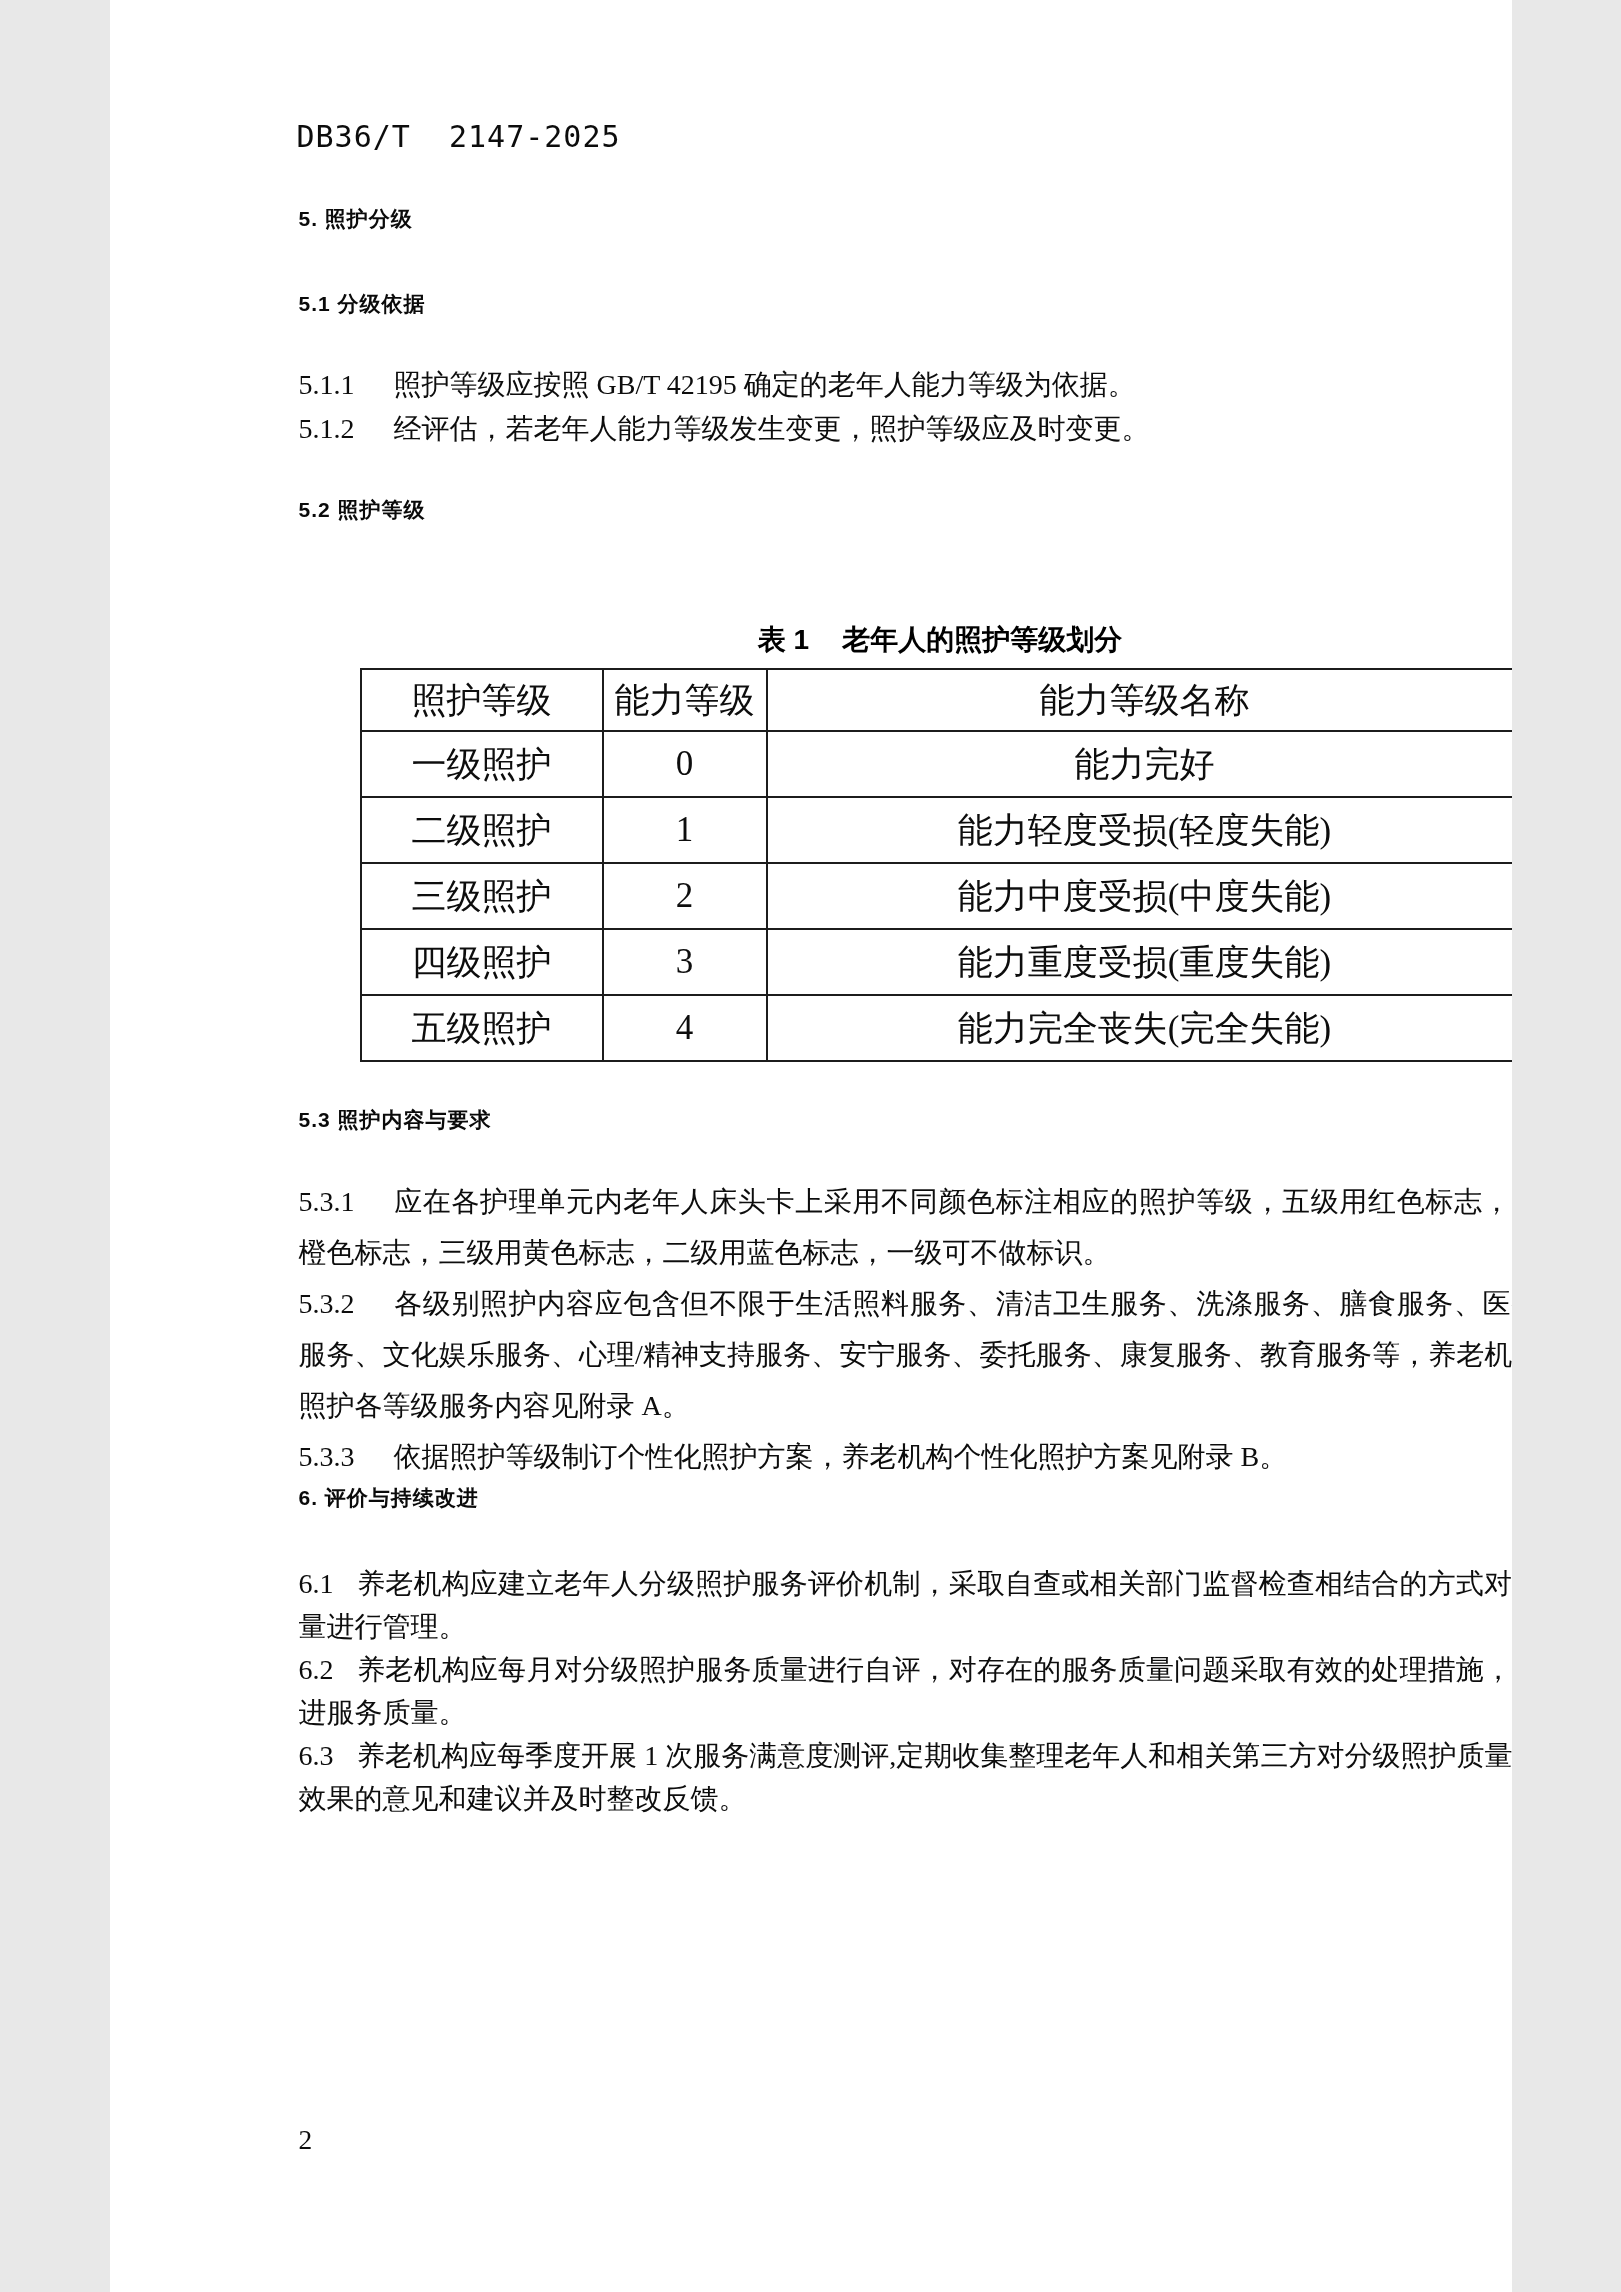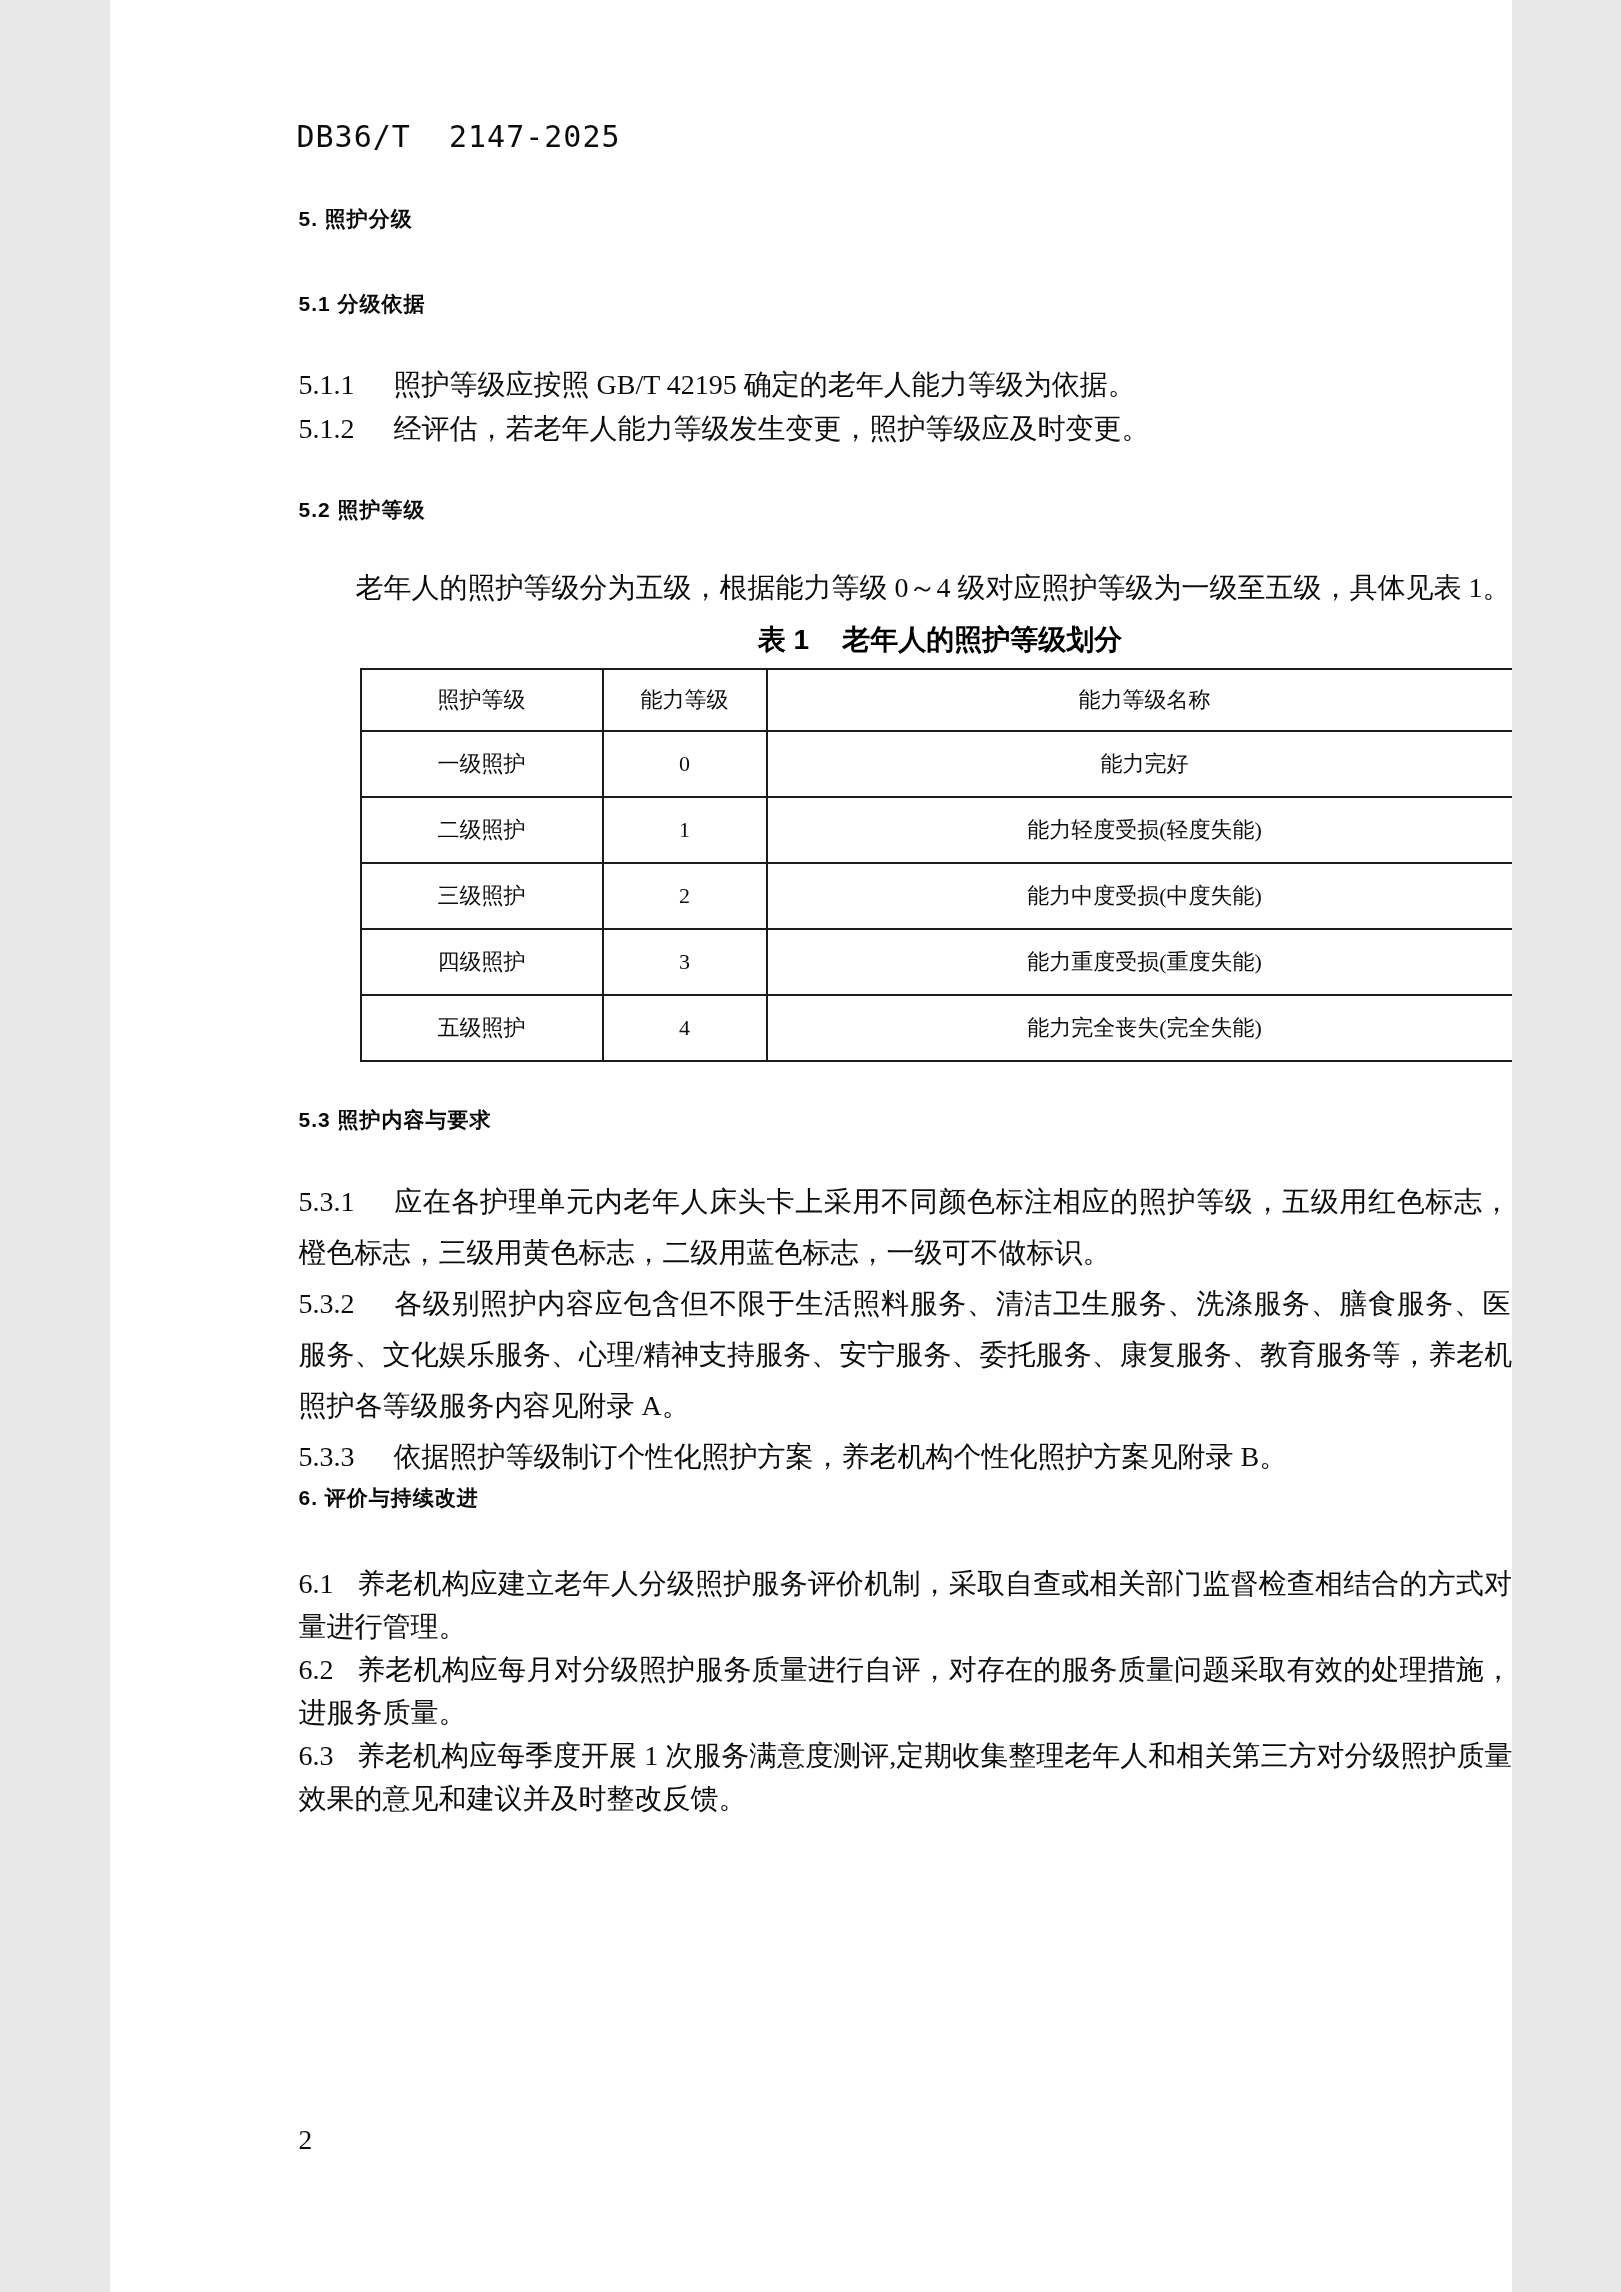--- a/index.html
+++ b/index.html
@@ -58,21 +58,21 @@
     color: #000000;
   }
   .table-caption .cap-label { margin-right: 33px; }
   table.grade-table {
     position: absolute;
     left: 250px; top: 668px;
     width: 1161px;
     border-collapse: collapse;
     table-layout: fixed;
     font-family: "Liberation Serif", "DejaVu Serif", serif;
-    font-size: 22px;
+    font-size: 35px;
     color: #0d0d0d;
   }
   table.grade-table th, table.grade-table td {
     border: 2px solid #1c1c1c;
     text-align: center;
     vertical-align: middle;
     font-weight: normal;
     padding: 0;
   }
   table.grade-table { border: 2.9px solid #1c1c1c; }
@@ -99,21 +99,20 @@
 
   <div class="abs h-sub" style="top:287px;">5.1 分级依据</div>
 
   <div class="abs bodytext lh45" style="top:363px;">
     <p><span class="cnum gap-wide">5.1.1</span><span>照护等级应按照 GB/T 42195 确定的老年人能力等级为依据。</span></p>
     <p><span class="cnum gap-wide">5.1.2</span><span>经评估，若老年人能力等级发生变更，照护等级应及时变更。</span></p>
   </div>
 
   <div class="abs h-sub" style="top:493px;">5.2 照护等级</div>
 
-  <div class="abs bodytext para-indent" style="top:566px;">老年人的照护等级分为五级，根据能力等级 0～4 级对应照护等级为一级至五级，具体见表 1。</div>
 
   <div class="abs table-caption">
     <span class="cap-label">表 1</span><span>老年人的照护等级划分</span>
   </div>
 
   <table class="grade-table">
     <colgroup>
       <col class="col-care">
         <col class="col-ability">
         <col class="col-name">

